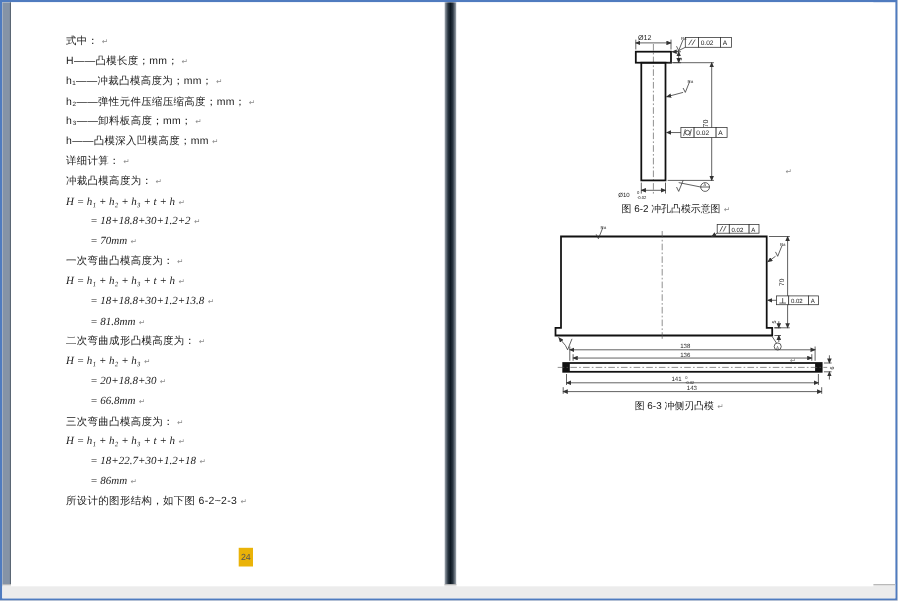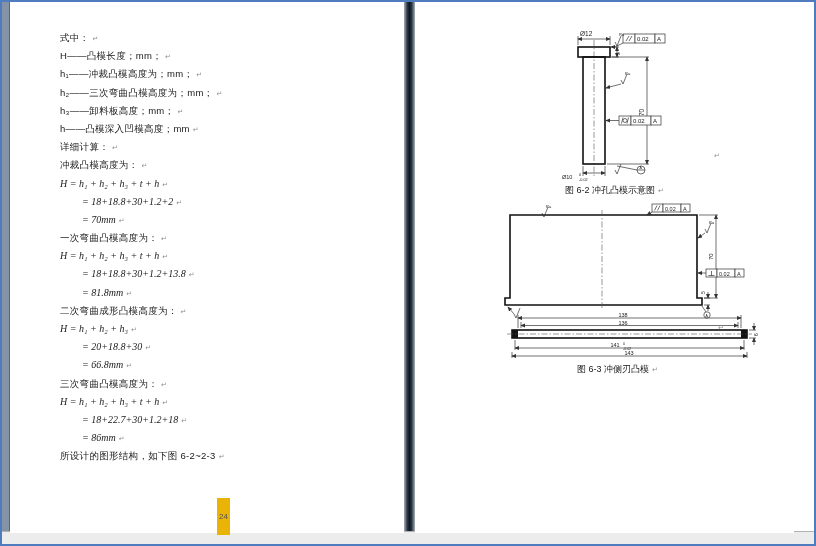--- a/index.html
+++ b/index.html
@@ -24,21 +24,21 @@
   
   .lines{position:absolute;left:50px;top:30px;width:330px;}
   .line{height:18.2px;white-space:nowrap;overflow:visible;}
   .line .line-text{vertical-align:top;margin-top:44px;}
   .line.text{font:9.5px/12px "Liberation Sans",sans-serif;letter-spacing:.3px;}
   .line.formula,.line.formula-indent{font:italic 10px/12px "Liberation Serif",serif;}
   .line.formula-indent{margin-left:22px;}
   .pmark{font-size:7px;color:#8e8e8e;margin-left:3px;font-style:normal;
     font-family:"Liberation Sans",sans-serif;}
   .pagenum{position:absolute;font:8px "Liberation Sans",sans-serif;color:#555;
-    background:#eab308;padding:14px 2px;}
+    background:#eab308;padding:4px 2px;}
   .caption{position:absolute;font:9px "Liberation Sans",sans-serif;color:#1a1a1a;
     white-space:nowrap;}
   .stray-mark{position:absolute;font-size:7px;color:#8e8e8e;}
   svg{position:absolute;}
   svg text{font-family:"Liberation Sans",sans-serif;fill:#222;}
   .part{stroke:#111;stroke-width:1.6;fill:none;}
   .dim{stroke:#333;stroke-width:.7;fill:none;}
   .cline{stroke:#555;stroke-width:.6;fill:none;stroke-dasharray:6 2 1.5 2;}
   .tolcell{stroke:#333;stroke-width:.7;fill:#fff;}
 </style>
@@ -59,21 +59,21 @@
   <div class="crop tl" style="left:458px;top:10px;"></div>
   <div class="crop tr" style="left:744px;top:13px;"></div>
   <div class="crop bl" style="left:458px;top:490px;"></div>
   <div class="crop br" style="left:744px;top:492px;"></div>
 
   <div class="page page-left">
     <div class="lines" id="left-lines">
         <div class="line text"><span class="line-text">式中：</span><span class="pmark">↵</span></div>
         <div class="line text"><span class="line-text">H——凸模长度；mm；</span><span class="pmark">↵</span></div>
         <div class="line text"><span class="line-text">h₁——冲裁凸模高度为；mm；</span><span class="pmark">↵</span></div>
-        <div class="line text"><span class="line-text">h₂——三次弯曲凸模高度为；mm；</span><span class="pmark">↵</span></div>
+        <div class="line text"><span class="line-text">h₂——弹性元件压缩压缩高度；mm；</span><span class="pmark">↵</span></div>
         <div class="line text"><span class="line-text">h₃——卸料板高度；mm；</span><span class="pmark">↵</span></div>
         <div class="line text"><span class="line-text">h——凸模深入凹模高度；mm</span><span class="pmark">↵</span></div>
         <div class="line text"><span class="line-text">详细计算：</span><span class="pmark">↵</span></div>
         <div class="line text"><span class="line-text">冲裁凸模高度为：</span><span class="pmark">↵</span></div>
         <div class="line formula"><span class="line-text">H = h₁ + h₂ + h₃ + t + h</span><span class="pmark">↵</span></div>
         <div class="line formula-indent"><span class="line-text">= 18+18.8+30+1.2+2</span><span class="pmark">↵</span></div>
         <div class="line formula-indent"><span class="line-text">= 70mm</span><span class="pmark">↵</span></div>
         <div class="line text"><span class="line-text">一次弯曲凸模高度为：</span><span class="pmark">↵</span></div>
         <div class="line formula"><span class="line-text">H = h₁ + h₂ + h₃ + t + h</span><span class="pmark">↵</span></div>
         <div class="line formula-indent"><span class="line-text">= 18+18.8+30+1.2+13.8</span><span class="pmark">↵</span></div>

